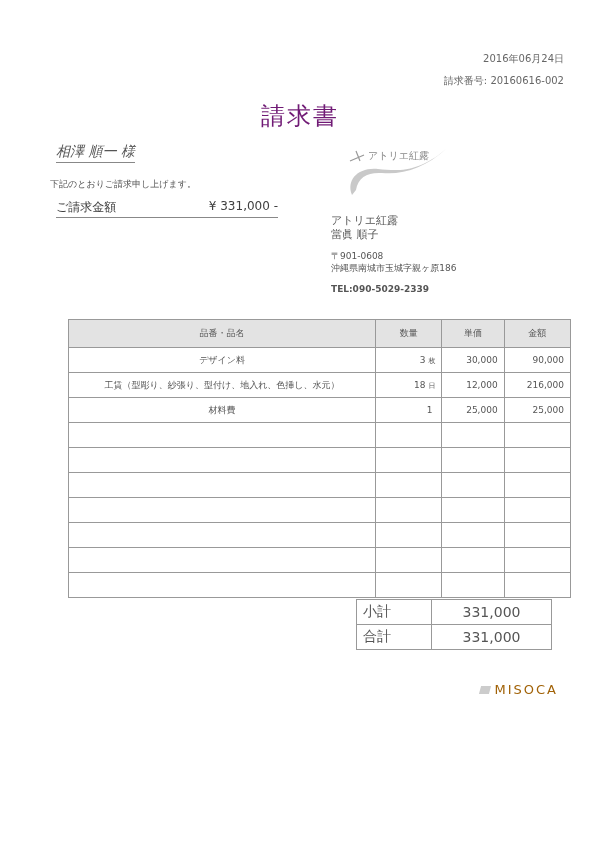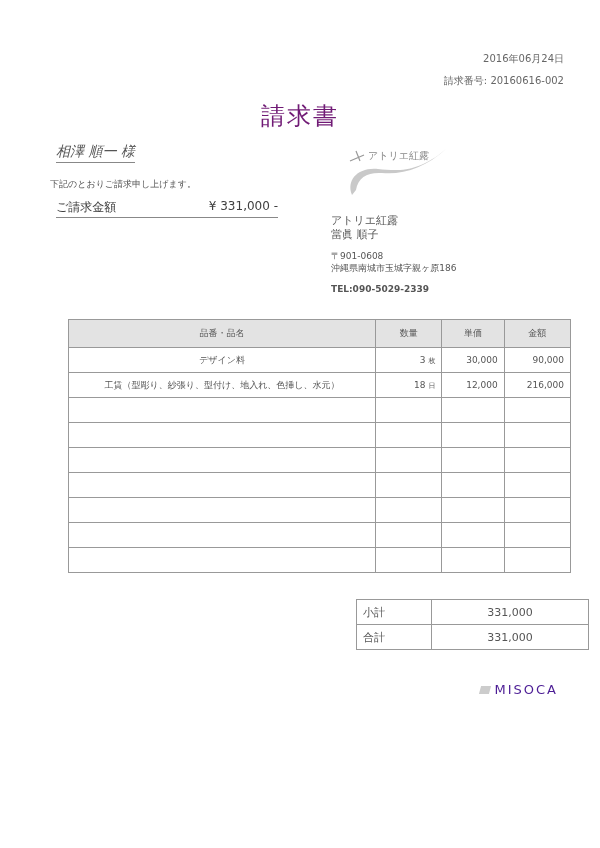--- a/index.html
+++ b/index.html
@@ -20,25 +20,25 @@
   .tel { left: 331px; top: 284px; font-size: 9px; color: #555; font-weight: bold; }
   table.items { position: absolute; left: 55px; top: 319px; width: 503px; border-collapse: collapse; font-size: 9px; color: #555; margin-left: 13px; }
   table.items td, table.items th { border: 1px solid #999; height: 24px; padding: 0 6px; }
   table.items th { background: #e3e3e3; font-weight: normal; height: 27px; }
   .c-name { width: 288px; text-align: center; }
   .c-qty { width: 52px; text-align: right; }
   .c-price { width: 48px; text-align: right; }
   .c-amt { width: 52px; text-align: right; }
   th.c-name, th.c-qty, th.c-price, th.c-amt { text-align: center; }
   .unit { font-size: 7px; margin-left: 3px; }
-  table.summary { position: absolute; left: 356px; top: 599px; width: 233px; border-collapse: collapse; font-size: 11px; color: #555; }
+  table.summary { position: absolute; left: 356px; top: 599px; width: 196px; border-collapse: collapse; font-size: 14px; color: #555; }
   table.summary td { border: 1px solid #999; height: 24px; padding: 0 6px; }
   table.summary td.lbl { width: 62px; text-align: left; }
   table.summary td.val { text-align: center; }
-  .brand { right: 42px; top: 682px; font-size: 13px; letter-spacing: 2px; color: #4c1d95; display: flex; align-items: center; gap: 4px; }
+  .brand { right: 42px; top: 682px; font-size: 13px; letter-spacing: 2px; color: #a16207; display: flex; align-items: center; gap: 4px; }
   .brand-mark { width: 10px; height: 8px; background: #ccc; display: inline-block; transform: skewX(-15deg); }
 </style>
 </head>
 <body>
 
 <div class="abs date">2016年06月24日</div>
 <div class="abs invno">請求番号: 20160616-002</div>
 <div class="abs title">請求書</div>
 
 <div class="abs client">相澤 順一 様</div>
@@ -78,20 +78,26 @@
       <td class="c-name">デザイン料</td>
       <td class="c-qty"><span>3</span><span class="unit">枚</span></td>
       <td class="c-price">30,000</td>
       <td class="c-amt">90,000</td>
     </tr>
     <tr>
       <td class="c-name">工賃（型彫り、紗張り、型付け、地入れ、色挿し、水元）</td>
       <td class="c-qty"><span>18</span><span class="unit">日</span></td>
       <td class="c-price">12,000</td>
       <td class="c-amt">216,000</td>
+    </tr>
+    <tr>
+      <td class="c-name">材料費</td>
+      <td class="c-qty"><span>1</span><span class="unit"></span></td>
+      <td class="c-price">25,000</td>
+      <td class="c-amt">25,000</td>
     </tr>
     <tr>
         <td></td>
         <td></td>
         <td></td>
         <td></td>
       </tr>
     <tr>
         <td></td>
         <td></td>

